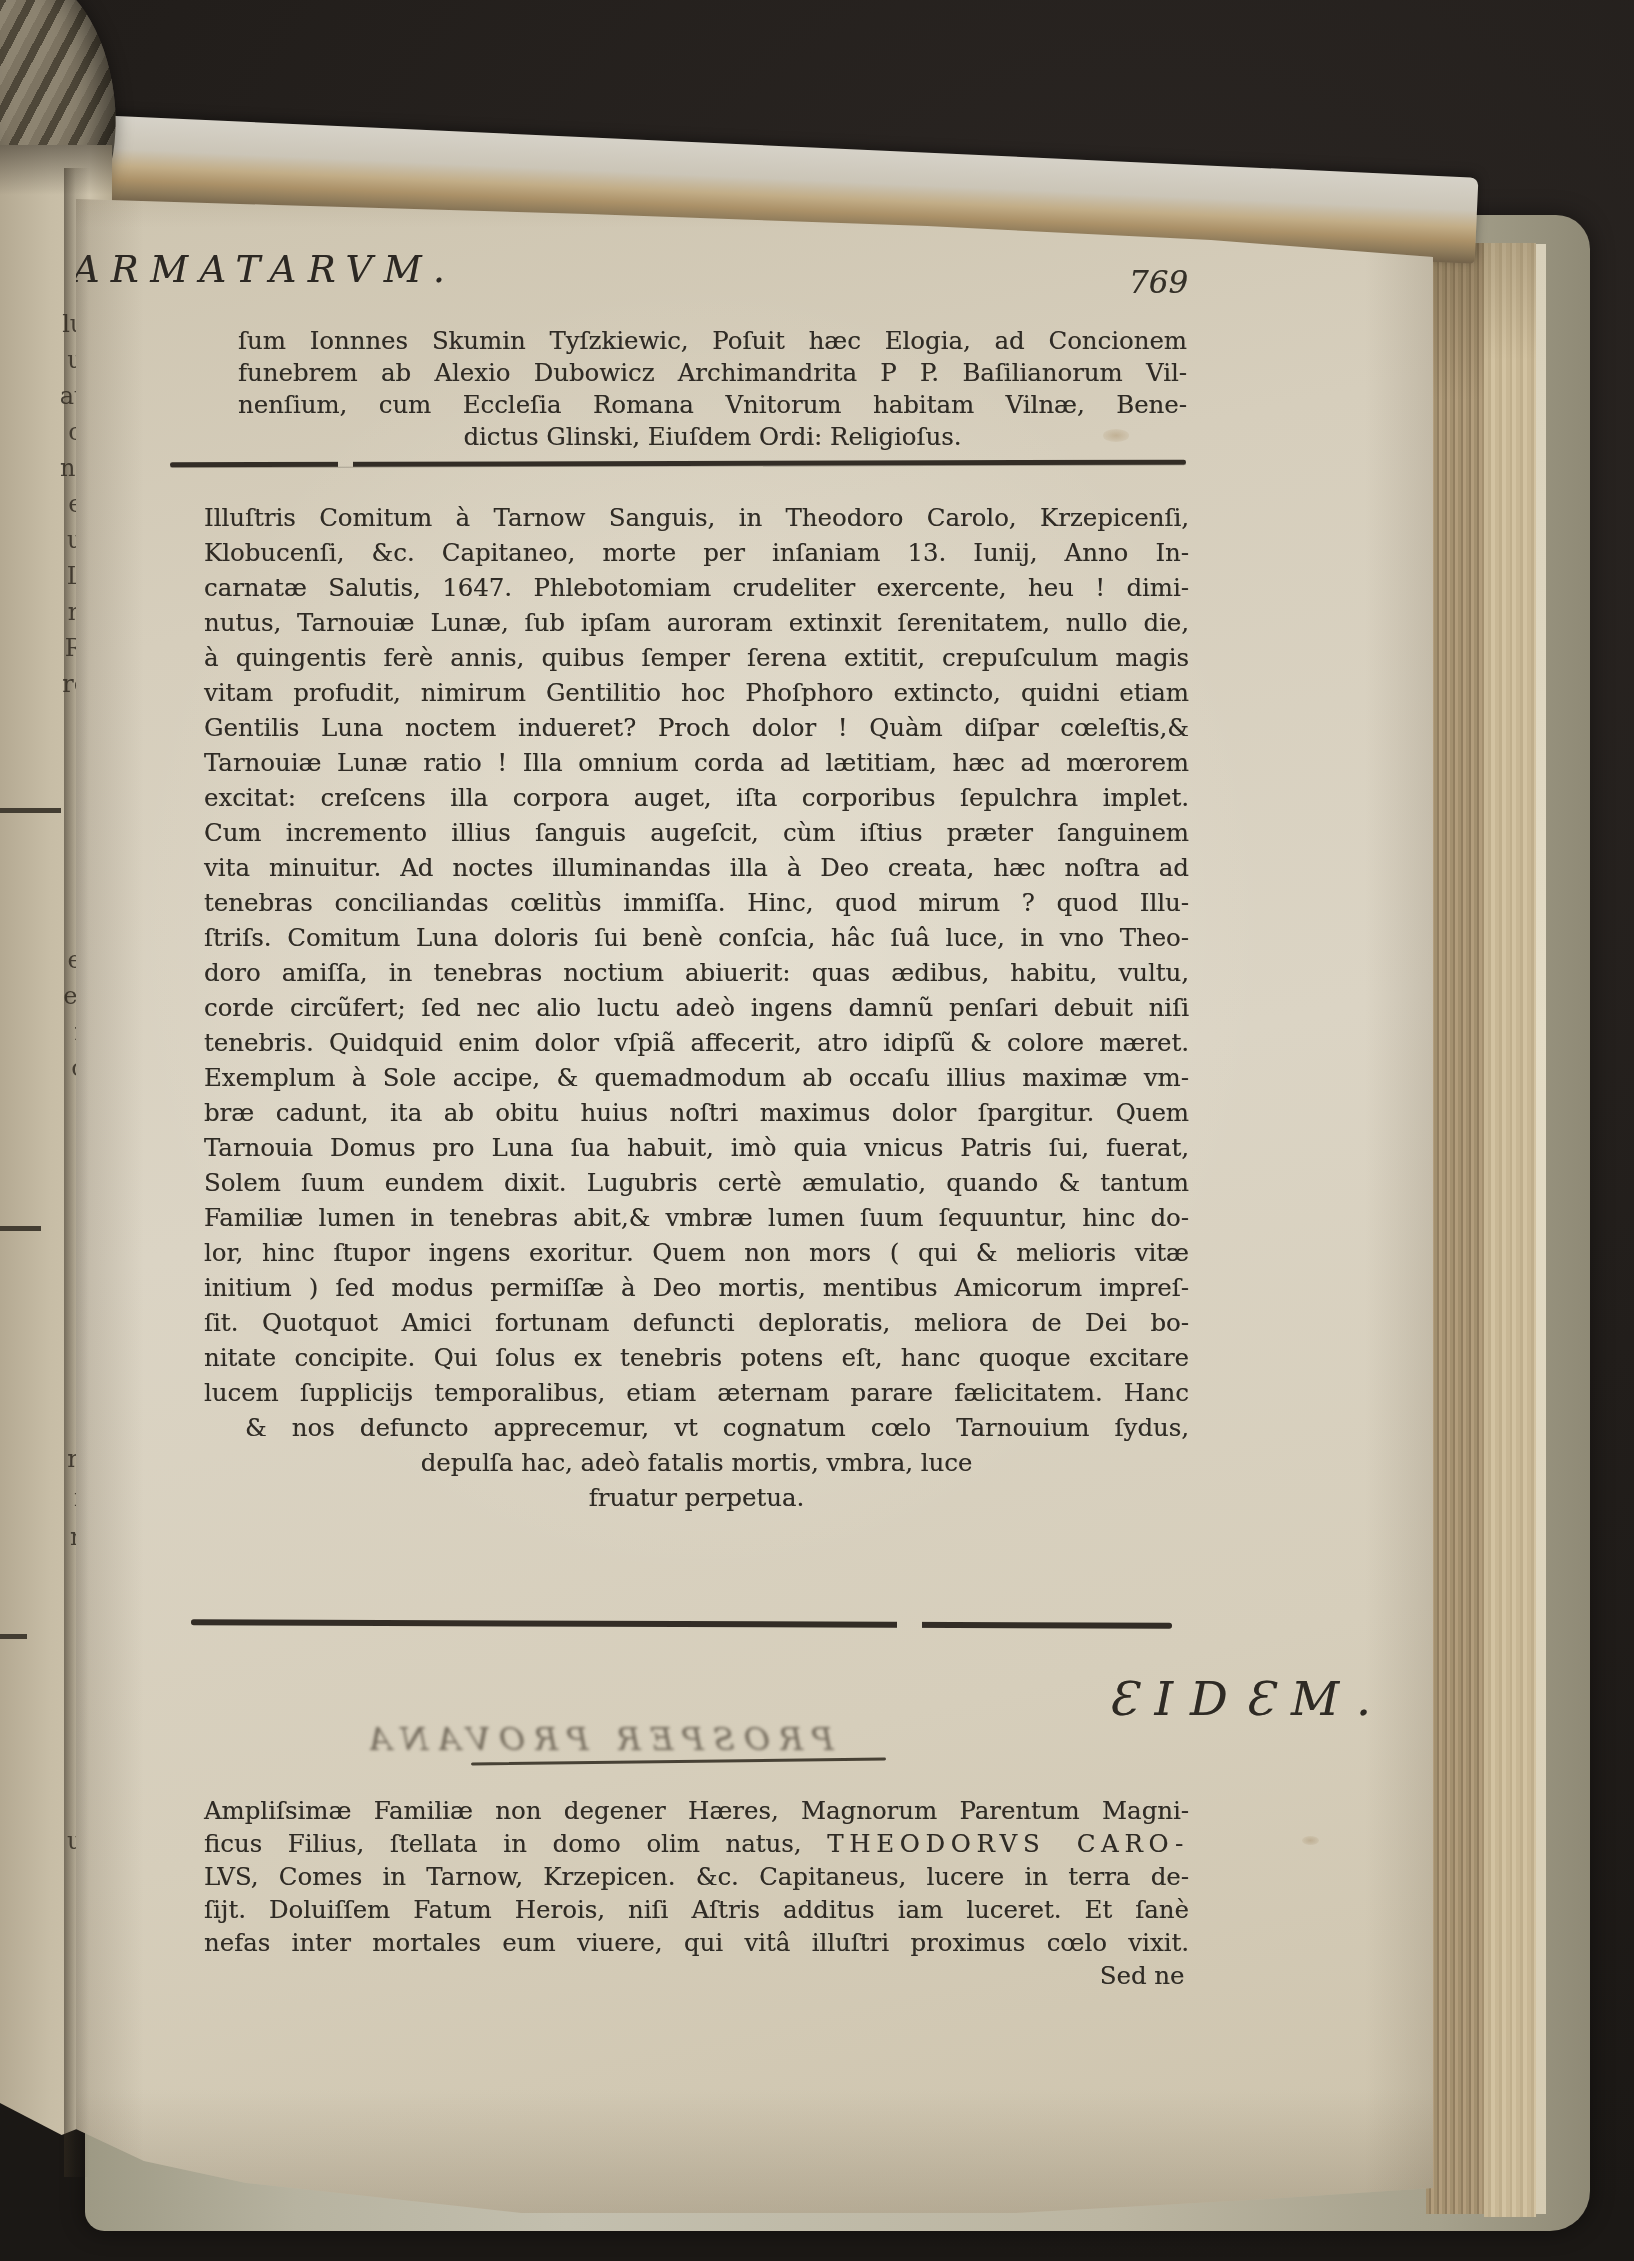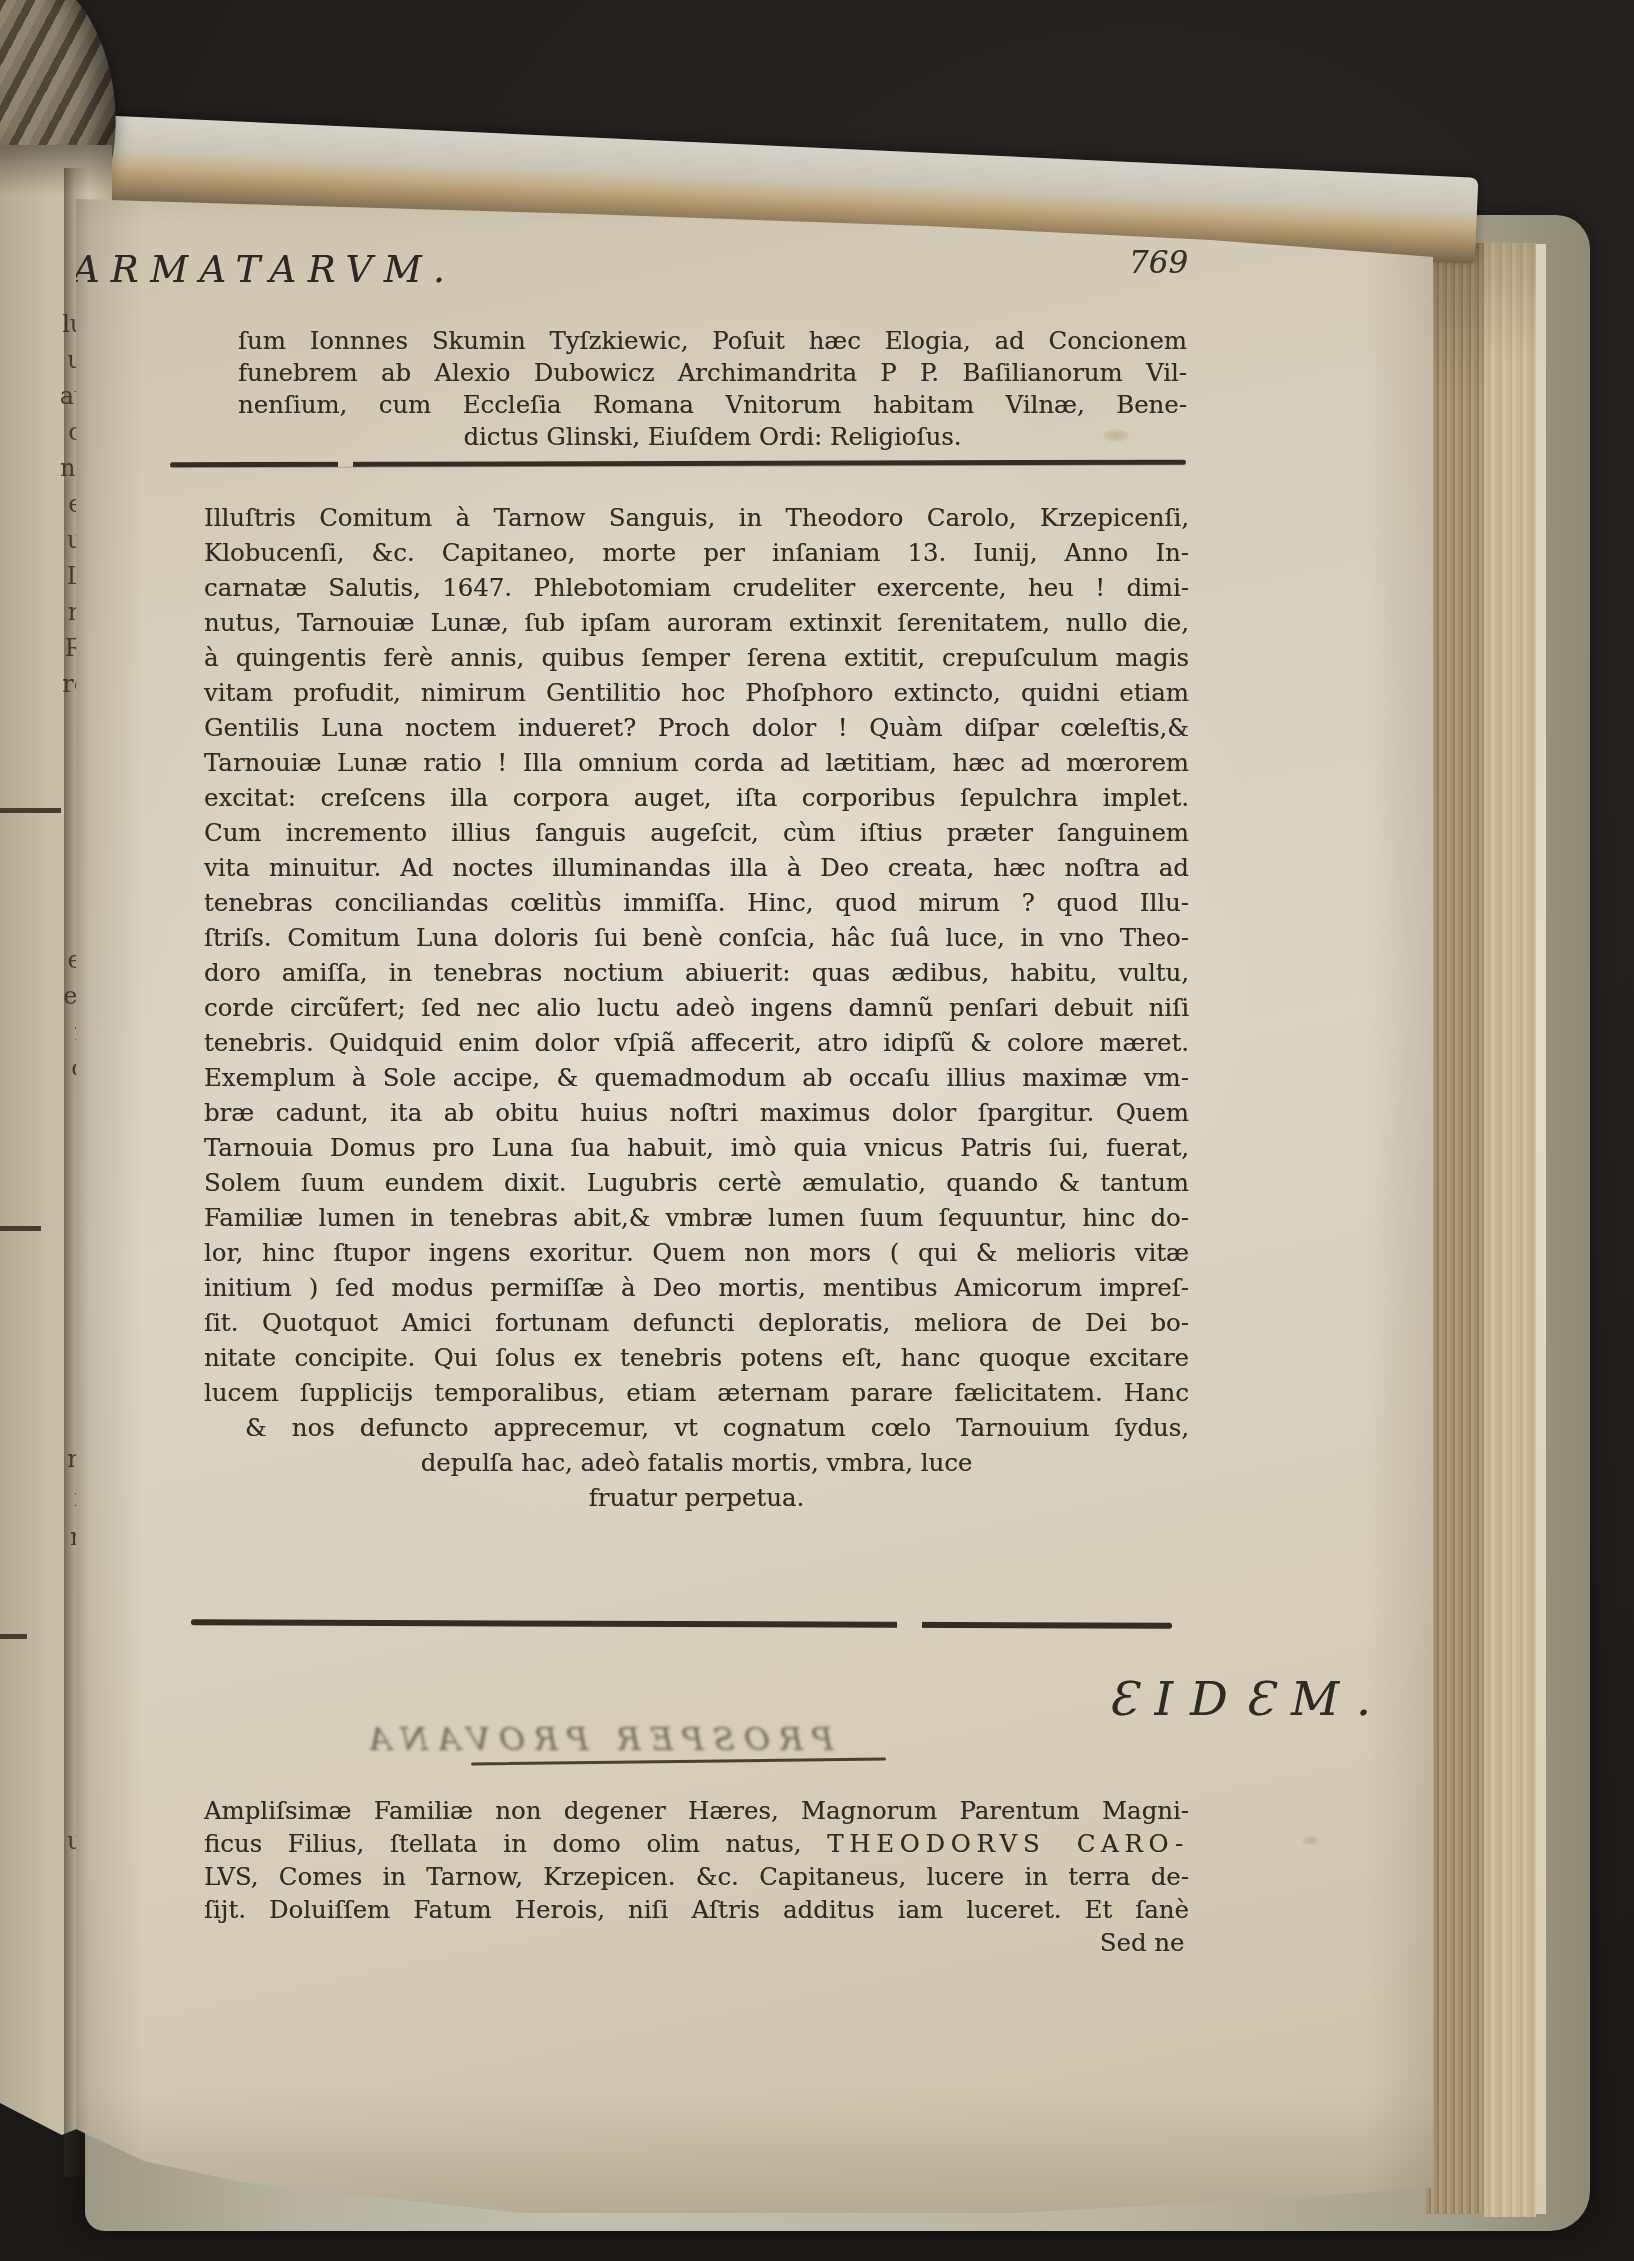--- a/index.html
+++ b/index.html
@@ -49,21 +49,21 @@
     background:radial-gradient(60% 45% at 46% 38%,rgba(255,253,244,.3),rgba(255,255,255,0) 70%),
       linear-gradient(90deg,rgba(88,74,52,.22) 0,rgba(88,74,52,0) 5%,rgba(88,74,52,0) 95%,rgba(88,74,52,.16) 100%),
       linear-gradient(0deg,rgba(88,74,52,.22) 0,rgba(88,74,52,0) 6%),
       linear-gradient(180deg,rgba(120,100,70,.28) 0,rgba(120,100,70,0) 4%);}
   .gutter{position:absolute;left:64px;top:168px;width:25px;height:2009px;z-index:7;
     background:linear-gradient(90deg,rgba(52,44,32,.55),rgba(52,44,32,.18) 45%,rgba(52,44,32,0));}
   
   .page{color:#2f2b25;text-shadow:0.2px 0.3px 0.6px rgba(47,43,37,.5);}
   .rh{position:absolute;left:-40px;top:103px;width:1357px;text-align:left;
     font-style:italic;font-size:37px;letter-spacing:11.4px;color:#2c2823;}
-  .pgnum{position:absolute;left:1053px;top:99px;font-size:31px;font-style:italic;color:#343028;}
+  .pgnum{position:absolute;left:1053px;top:119px;font-size:31px;font-style:italic;color:#343028;}
   .intro{position:absolute;left:162px;top:180px;width:949px;font-size:24.4px;line-height:32px;}
   .elog{position:absolute;left:128px;top:355px;width:985px;font-size:24.4px;line-height:35px;}
   .second{position:absolute;left:128px;top:1649px;width:985px;font-size:24.4px;line-height:33px;}
   .jl{text-align:justify;text-align-last:justify;}
   .cl{text-align-last:center;}
   .ind{text-indent:41px;}
   .caps{letter-spacing:5.7px;}
   .catch{text-align:right;text-align-last:right;padding-right:4.5px;}
   .rule1{position:absolute;left:94px;top:316px;width:1016px;height:5.1px;color:#332d26;
     background:linear-gradient(90deg,currentColor 0 16.5%,rgba(0,0,0,0) 16.5% 18%,currentColor 18% 100%);
@@ -185,19 +185,20 @@
 
     <div class="ghost">PROSPER PROVANA</div>
     <div class="secthead">ƐIDƐM.</div>
     <div class="shortrule"></div>
 
     <div class="second">
       <div class="jl">Ampliſsimæ Familiæ non degener Hæres, Magnorum Parentum Magni-</div>
       <div class="jl"><span>ficus Filius, ſtellata in domo olim natus, </span><span class="caps">THEODORVS CARO-</span></div>
       <div class="jl">LVS, Comes in Tarnow, Krzepicen. &amp;c. Capitaneus, lucere in terra de-</div>
       <div class="jl">ſijt. Doluiſſem Fatum Herois, niſi Aſtris additus iam luceret. Et ſanè</div>
+      <div class="jl">nefas inter mortales eum viuere, qui vitâ illuſtri proximus cœlo vixit.</div>
       <div class="catch">Sed ne</div>
     </div>
   </div>
 
   <div class="gutter"></div>
 </div>
 
 
 </body></html>

